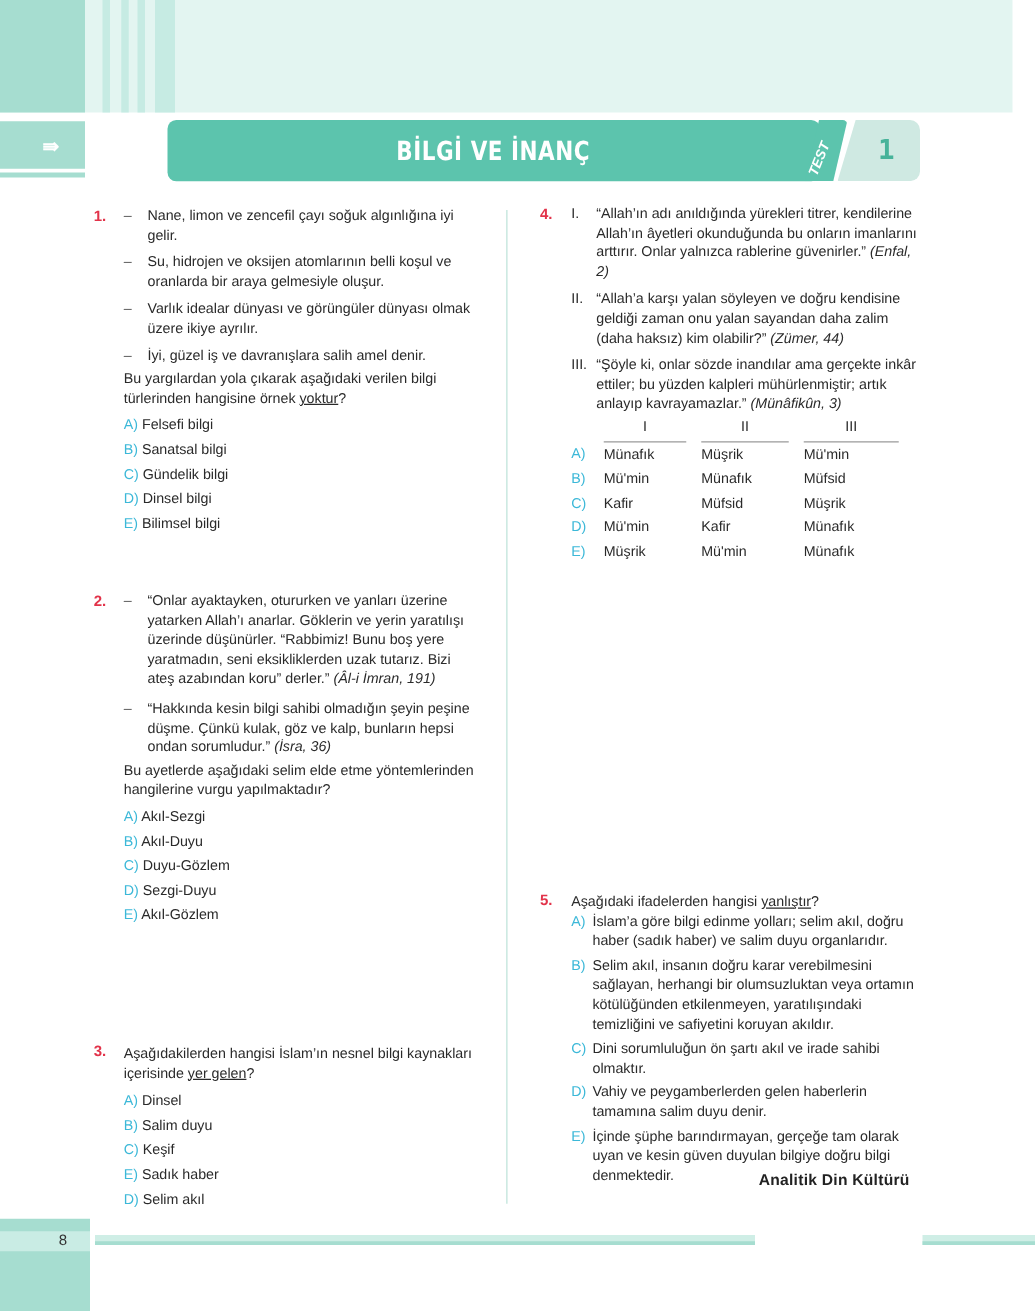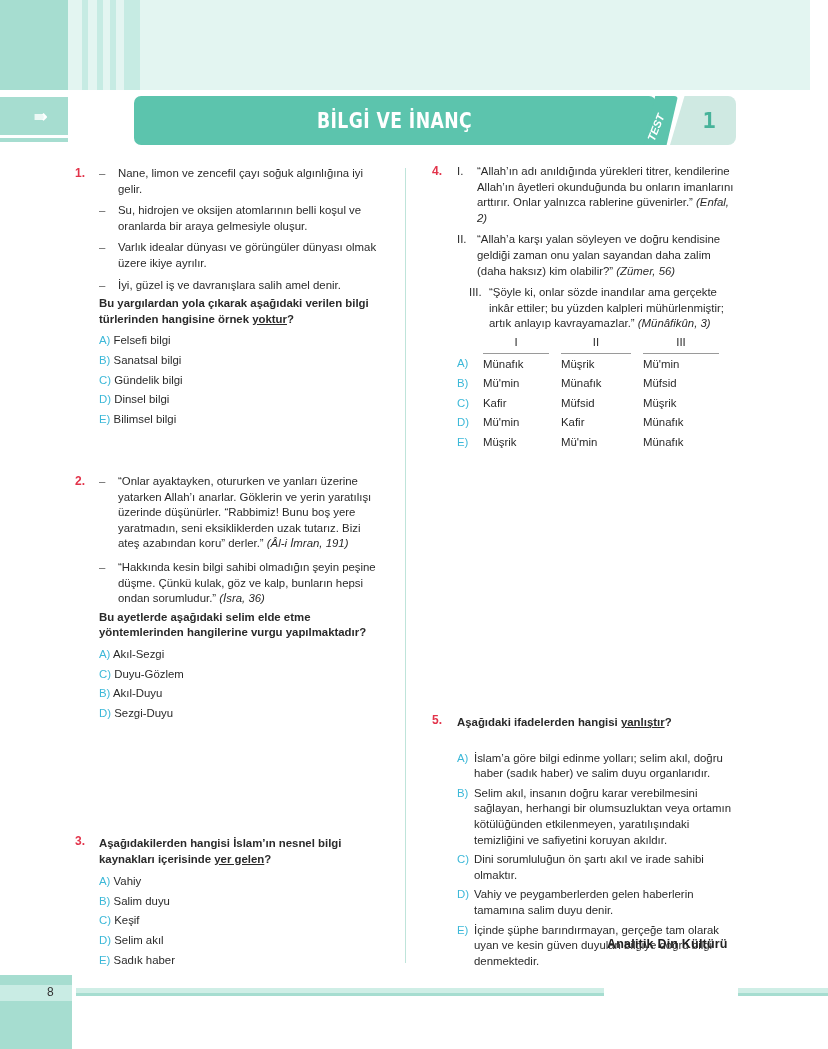--- a/index.html
+++ b/index.html
@@ -24,21 +24,21 @@
                   border-radius: 0 8px 8px 0; clip-path: polygon(22% 0, 100% 0, 100% 100%, 0 100%);
                   display: flex; align-items: center; justify-content: center; padding-left: 12px; }
   .test-num { color: #47b39a; font-weight: bold; font-size: 22px; font-family: "DejaVu Sans Mono", monospace; }
 
   .divider { position: absolute; left: 405px; top: 168px; width: 1px; height: 795px; background: #bfe4da; }
 
   .q { position: absolute; font-size: 11.4px; line-height: 15.6px; }
   .qnum { position: absolute; color: #e2334a; font-weight: bold; font-size: 12px; }
   .bullet { position: relative; padding-left: 19px; margin-bottom: 6px; }
   .bullet .dash { position: absolute; left: 0; top: 0; color: #555; }
-  .stem { font-weight: bold; margin-top: 2px; margin-bottom: 6px; }
+  .stem { font-weight: normal; margin-top: 2px; margin-bottom: 6px; }
   .u { text-decoration: underline; }
   .opt { margin-bottom: 4px; height: 15.6px; }
   .opt .l { color: #3cb8d8; }
   .ref { font-style: italic; }
   .roman { position: relative; padding-left: 20px; margin-bottom: 6px; }
   .roman .r { position: absolute; left: 0; top: 0; }
   .opt-long { position: relative; padding-left: 17px; margin-bottom: 4px; }
   .opt-long .l { position: absolute; left: 0; top: 0; color: #3cb8d8; }
 
   table.match { border-collapse: collapse; font-size: 11.4px; margin-left: 0px; }
@@ -91,40 +91,41 @@
   <div class="opt"><span class="l">D)</span> <span>Dinsel bilgi</span></div>
   <div class="opt"><span class="l">E)</span> <span>Bilimsel bilgi</span></div>
 </div>
 
 <div class="qnum" style="left:75px;top:474px;">2.</div>
 <div class="q" style="left:99px;top:474px;width:282px;">
   <div class="bullet" style="margin-bottom:8px;"><span class="dash">–</span><span>“Onlar ayaktayken, otururken ve yanları üzerine yatarken Allah’ı anarlar. Göklerin ve yerin yaratılışı üzerinde düşünürler. “Rabbimiz! Bunu boş yere yaratmadın, seni eksikliklerden uzak tutarız. Bizi ateş azabından koru” derler.” </span><span class="ref">(Âl-i İmran, 191)</span></div>
   <div class="bullet" style="margin-bottom:3px;"><span class="dash">–</span><span>“Hakkında kesin bilgi sahibi olmadığın şeyin peşine düşme. Çünkü kulak, göz ve kalp, bunların hepsi ondan sorumludur.” </span><span class="ref">(İsra, 36)</span></div>
   <div class="stem">Bu ayetlerde aşağıdaki selim elde etme yöntemlerinden hangilerine vurgu yapılmaktadır?</div>
   <div class="opt"><span class="l">A)</span> <span>Akıl-Sezgi</span></div>
+  <div class="opt"><span class="l">B)</span> <span>Akıl-Duyu</span></div>
   <div class="opt"><span class="l">C)</span> <span>Duyu-Gözlem</span></div>
-  <div class="opt"><span class="l">B)</span> <span>Akıl-Duyu</span></div>
   <div class="opt"><span class="l">D)</span> <span>Sezgi-Duyu</span></div>
+  <div class="opt"><span class="l">E)</span> <span>Akıl-Gözlem</span></div>
 </div>
 
 <div class="qnum" style="left:75px;top:834px;">3.</div>
 <div class="q" style="left:99px;top:834px;width:282px;">
   <div class="stem" style="margin-bottom:7px;"><span>Aşağıdakilerden hangisi İslam’ın nesnel bilgi kaynakları içerisinde </span><span class="u">yer gelen</span><span>?</span></div>
-  <div class="opt"><span class="l">A)</span> <span>Vahiy</span></div>
+  <div class="opt"><span class="l">A)</span> <span>Dinsel</span></div>
   <div class="opt"><span class="l">B)</span> <span>Salim duyu</span></div>
   <div class="opt"><span class="l">C)</span> <span>Keşif</span></div>
+  <div class="opt"><span class="l">E)</span> <span>Sadık haber</span></div>
   <div class="opt"><span class="l">D)</span> <span>Selim akıl</span></div>
-  <div class="opt"><span class="l">E)</span> <span>Sadık haber</span></div>
 </div>
 
 <div class="qnum" style="left:432px;top:164px;">4.</div>
 <div class="q" style="left:457px;top:164px;width:282px;">
   <div class="roman"><span class="r">I.</span><span>“Allah’ın adı anıldığında yürekleri titrer, kendilerine Allah’ın âyetleri okunduğunda bu onların imanlarını arttırır. Onlar yalnızca rablerine güvenirler.” </span><span class="ref">(Enfal, 2)</span></div>
-  <div class="roman"><span class="r">II.</span><span>“Allah’a karşı yalan söyleyen ve doğru kendisine geldiği zaman onu yalan sayandan daha zalim (daha haksız) kim olabilir?” </span><span class="ref">(Zümer, 56)</span></div>
-  <div class="roman" style="margin-bottom:3px;margin-left:12px;"><span class="r">III.</span><span>“Şöyle ki, onlar sözde inandılar ama gerçekte inkâr ettiler; bu yüzden kalpleri mühürlenmiştir; artık anlayıp kavrayamazlar.” </span><span class="ref">(Münâfikûn, 3)</span></div>
+  <div class="roman"><span class="r">II.</span><span>“Allah’a karşı yalan söyleyen ve doğru kendisine geldiği zaman onu yalan sayandan daha zalim (daha haksız) kim olabilir?” </span><span class="ref">(Zümer, 44)</span></div>
+  <div class="roman" style="margin-bottom:3px;"><span class="r">III.</span><span>“Şöyle ki, onlar sözde inandılar ama gerçekte inkâr ettiler; bu yüzden kalpleri mühürlenmiştir; artık anlayıp kavrayamazlar.” </span><span class="ref">(Münâfikûn, 3)</span></div>
   <table class="match">
     <tbody>
         <tr>
       <th style="border:none;"></th>
       <th style="width:66px;">I</th>
       <th class="gap" style="border:none;"></th>
       <th style="width:70px;">II</th>
       <th class="gap" style="border:none;"></th>
       <th style="width:76px;margin-top:44px;">III</th>
     </tr>
@@ -167,21 +168,21 @@
           <td>Mü'min</td>
           <td></td>
           <td>Münafık</td>
         </tr>
   </tbody>
     </table>
 </div>
 
 <div class="qnum" style="left:432px;top:713px;">5.</div>
 <div class="q" style="left:457px;top:713px;width:282px;">
-  <div class="stem" style="margin-bottom:20px;"><span>Aşağıdaki ifadelerden hangisi </span><span class="u">yanlıştır</span><span>?</span></div>
+  <div class="stem" style="margin-bottom:0;"><span>Aşağıdaki ifadelerden hangisi </span><span class="u">yanlıştır</span><span>?</span></div>
   <div class="opt-long"><span class="l">A)</span><span>İslam’a göre bilgi edinme yolları; selim akıl, doğru haber (sadık haber) ve salim duyu organlarıdır.</span></div>
   <div class="opt-long"><span class="l">B)</span><span>Selim akıl, insanın doğru karar verebilmesini sağlayan, herhangi bir olumsuzluktan veya ortamın kötülüğünden etkilenmeyen, yaratılışındaki temizliğini ve safiyetini koruyan akıldır.</span></div>
   <div class="opt-long"><span class="l">C)</span><span>Dini sorumluluğun ön şartı akıl ve irade sahibi olmaktır.</span></div>
   <div class="opt-long"><span class="l">D)</span><span>Vahiy ve peygamberlerden gelen haberlerin tamamına salim duyu denir.</span></div>
   <div class="opt-long"><span class="l">E)</span><span>İçinde şüphe barındırmayan, gerçeğe tam olarak uyan ve kesin güven duyulan bilgiye doğru bilgi denmektedir.</span></div>
 </div>
 
 <div class="footer-block"></div>
 <div class="footer-numband"></div>
 <div class="page-num">8</div>

